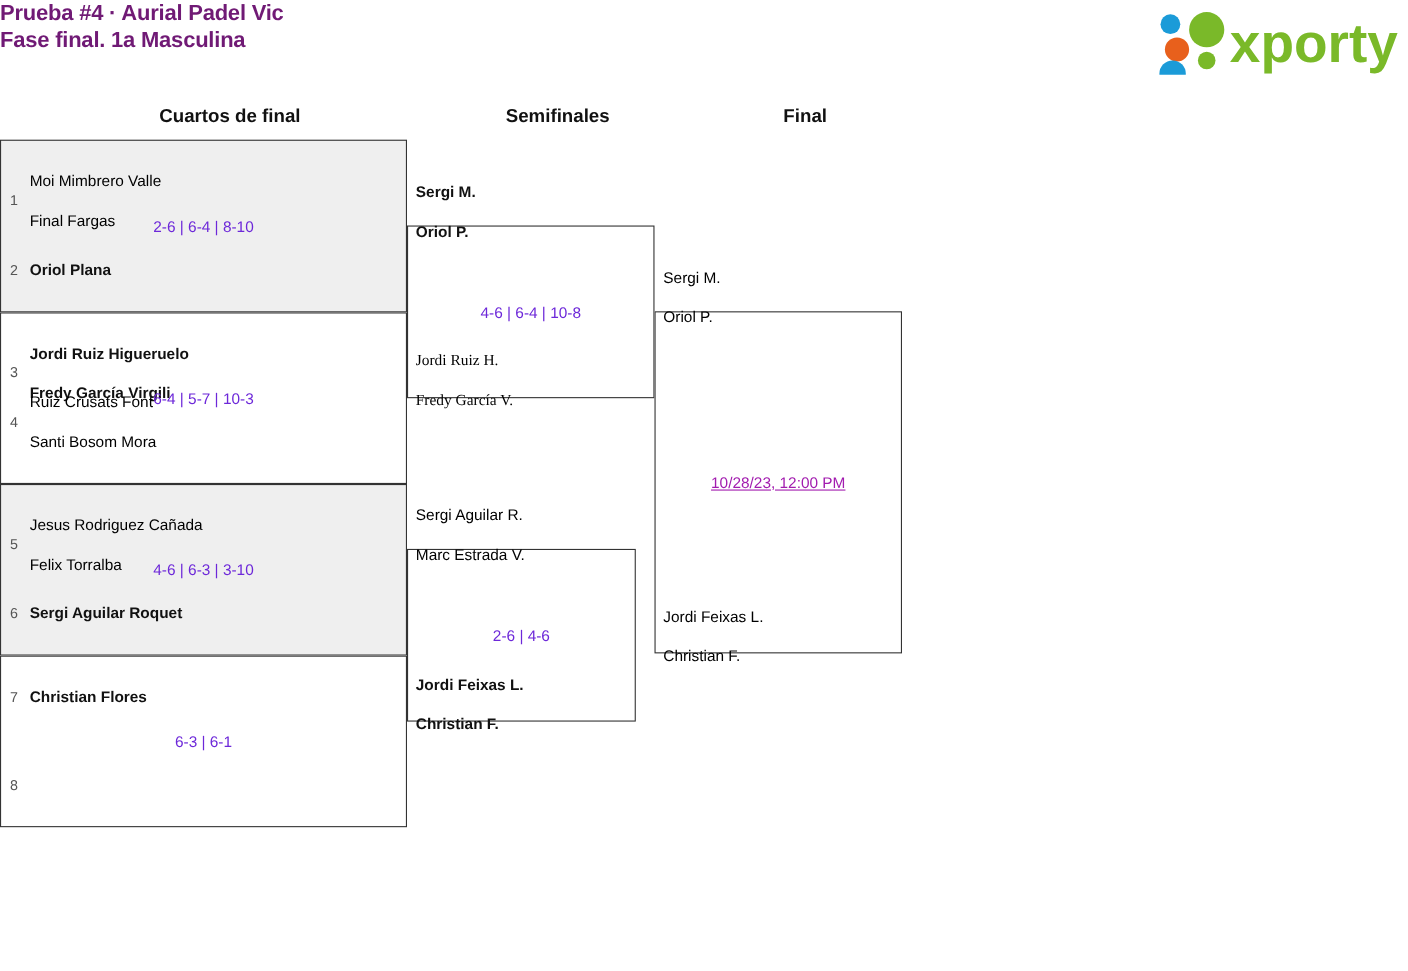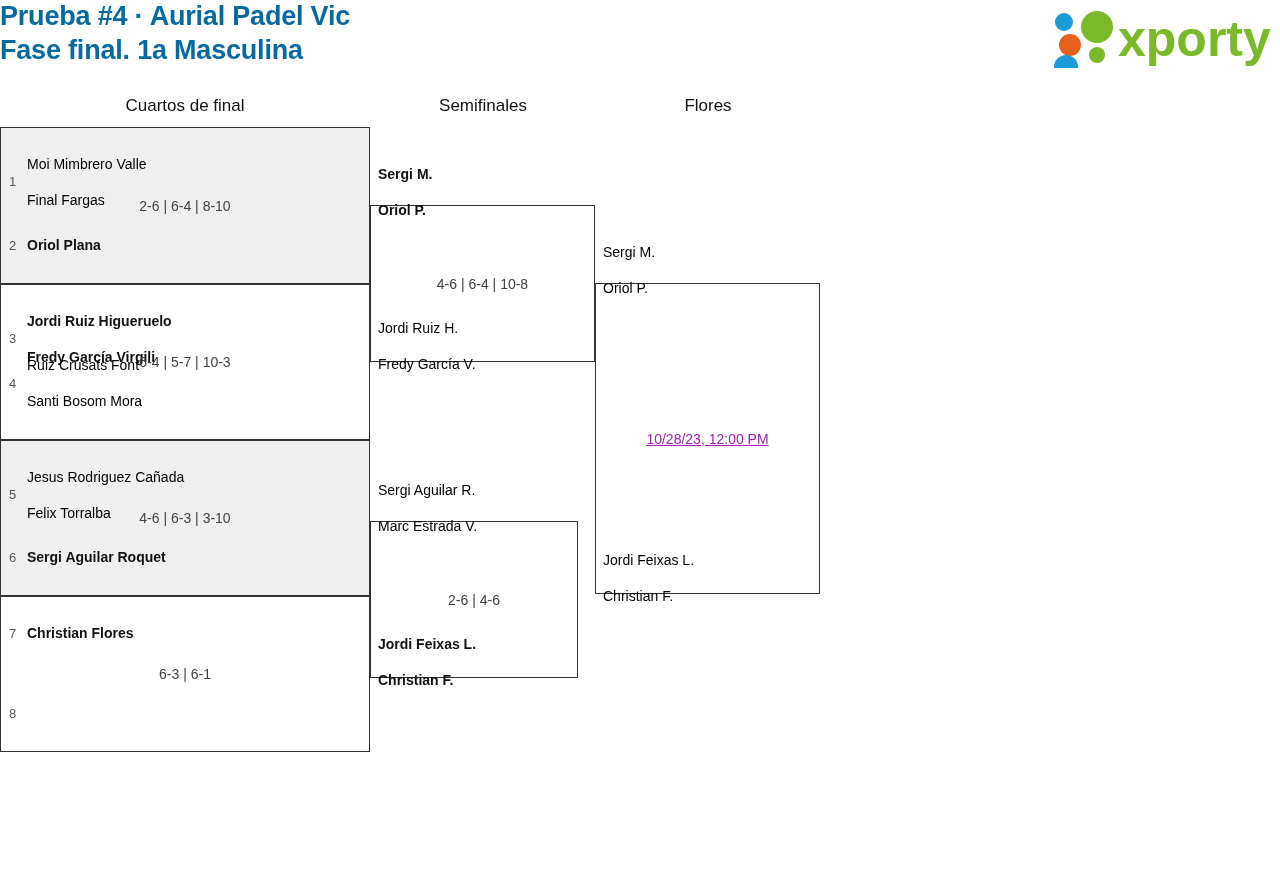--- a/index.html
+++ b/index.html
@@ -14,46 +14,47 @@
     font-family: "Liberation Sans", sans-serif;
     color: #222222;
     overflow: hidden;
   }
 
   
   .page-title {
     position: absolute;
     left: 0px;
     top: 0px;
-    font-size: 27px;
+    font-size: 20px;
     font-weight: 700;
     line-height: 1.25;
-    color: #0369a1;
+    color: #701a75;
     letter-spacing: -0.2px;
   }
   .page-title .line { display: block; white-space: pre; }
 
   
   .logo {
     position: absolute;
     left: 1050px;
     top: 6px;
     width: 226px;
     height: 62px;
   }
   .logo svg { display: block; }
 
   
   .col-header {
     position: absolute;
     top: 96px;
     font-size: 17px;
-    font-weight: 400;
+    font-weight: 700;
     color: #111111;
     text-align: center;
+    margin-left: 24px;
   }
   #hdr-qf   { left: 0px;   width: 370px; }
   #hdr-sf   { left: 370px; width: 226px; }
   #hdr-fin  { left: 596px; width: 224px; }
 
   
   .match {
     position: absolute;
     box-sizing: border-box;
     border: 1px solid #333333;
@@ -90,21 +91,21 @@
     font-weight: 700;
   }
   .team .names .nm { display: block; }
 
   .score {
     position: absolute;
     left: 0;
     right: 0;
     text-align: center;
     font-size: 14px;
-    color: #404040;
+    color: #6d28d9;
   }
   .score.sched { color: #a21caf; text-decoration: underline; }
 
   
   .qf .team.top    { top: 10px; }
   .qf .team.bottom { bottom: 10px; }
   .qf .score       { top: 50%; transform: translateY(-50%); }
 
   
   .sf .score, .fin .score { top: 50%; transform: translateY(-50%); }
@@ -123,21 +124,21 @@
     <circle cx="20" cy="39" r="11" fill="#e8601c"></circle>
     <circle cx="16" cy="61" r="12" fill="#1b9bd8"></circle>
     <circle cx="47" cy="21" r="16" fill="#7ab929"></circle>
     <circle cx="47" cy="49" r="8" fill="#7ab929"></circle>
     <text x="68" y="50" font-family="'Liberation Sans', sans-serif" font-size="50" font-weight="700" fill="#7ab929">xporty</text>
   </svg>
 </div>
 
 <div class="col-header" id="hdr-qf">Cuartos de final</div>
 <div class="col-header" id="hdr-sf">Semifinales</div>
-<div class="col-header" id="hdr-fin">Flores</div>
+<div class="col-header" id="hdr-fin">Final</div>
 
 <div class="match qf shaded" style="left:0px; top:127px; width:370px; height:157px;">
   <div class="team top winner-slot">
     <span class="seed">1</span>
     <span class="names">
       <span class="nm">Moi Mimbrero Valle</span>
       <span class="nm">Final Fargas</span>
     </span>
   </div>
   <div class="score">2-6 | 6-4 | 8-10</div>
@@ -202,29 +203,29 @@
 </div>
 
 <div class="match sf" style="left:370px; top:205px; width:225px; height:157px;">
   <div class="team winner" style="top:-58px; left:7px;">
     <span class="names">
       <span class="nm">Sergi M.</span>
       <span class="nm">Oriol P.</span>
     </span>
   </div>
   <div class="score">4-6 | 6-4 | 10-8</div>
-  <div class="team" style="top:96px; left:7px;">
+  <div class="team" style="top:96px; left:7px;font-family:Liberation Serif, serif;">
     <span class="names">
       <span class="nm">Jordi Ruiz H.</span>
       <span class="nm">Fredy García V.</span>
     </span>
   </div>
 </div>
 
-<div class="match sf" style="left:370px; top:521px; width:208px; height:157px;">
+<div class="match sf" style="left:370px; top:499px; width:208px; height:157px;">
   <div class="team" style="top:-58px; left:7px;">
     <span class="names">
       <span class="nm">Sergi Aguilar R.</span>
       <span class="nm">Marc Estrada V.</span>
     </span>
   </div>
   <div class="score">2-6 | 4-6</div>
   <div class="team winner" style="top:96px; left:7px;">
     <span class="names">
       <span class="nm">Jordi Feixas L.</span>

